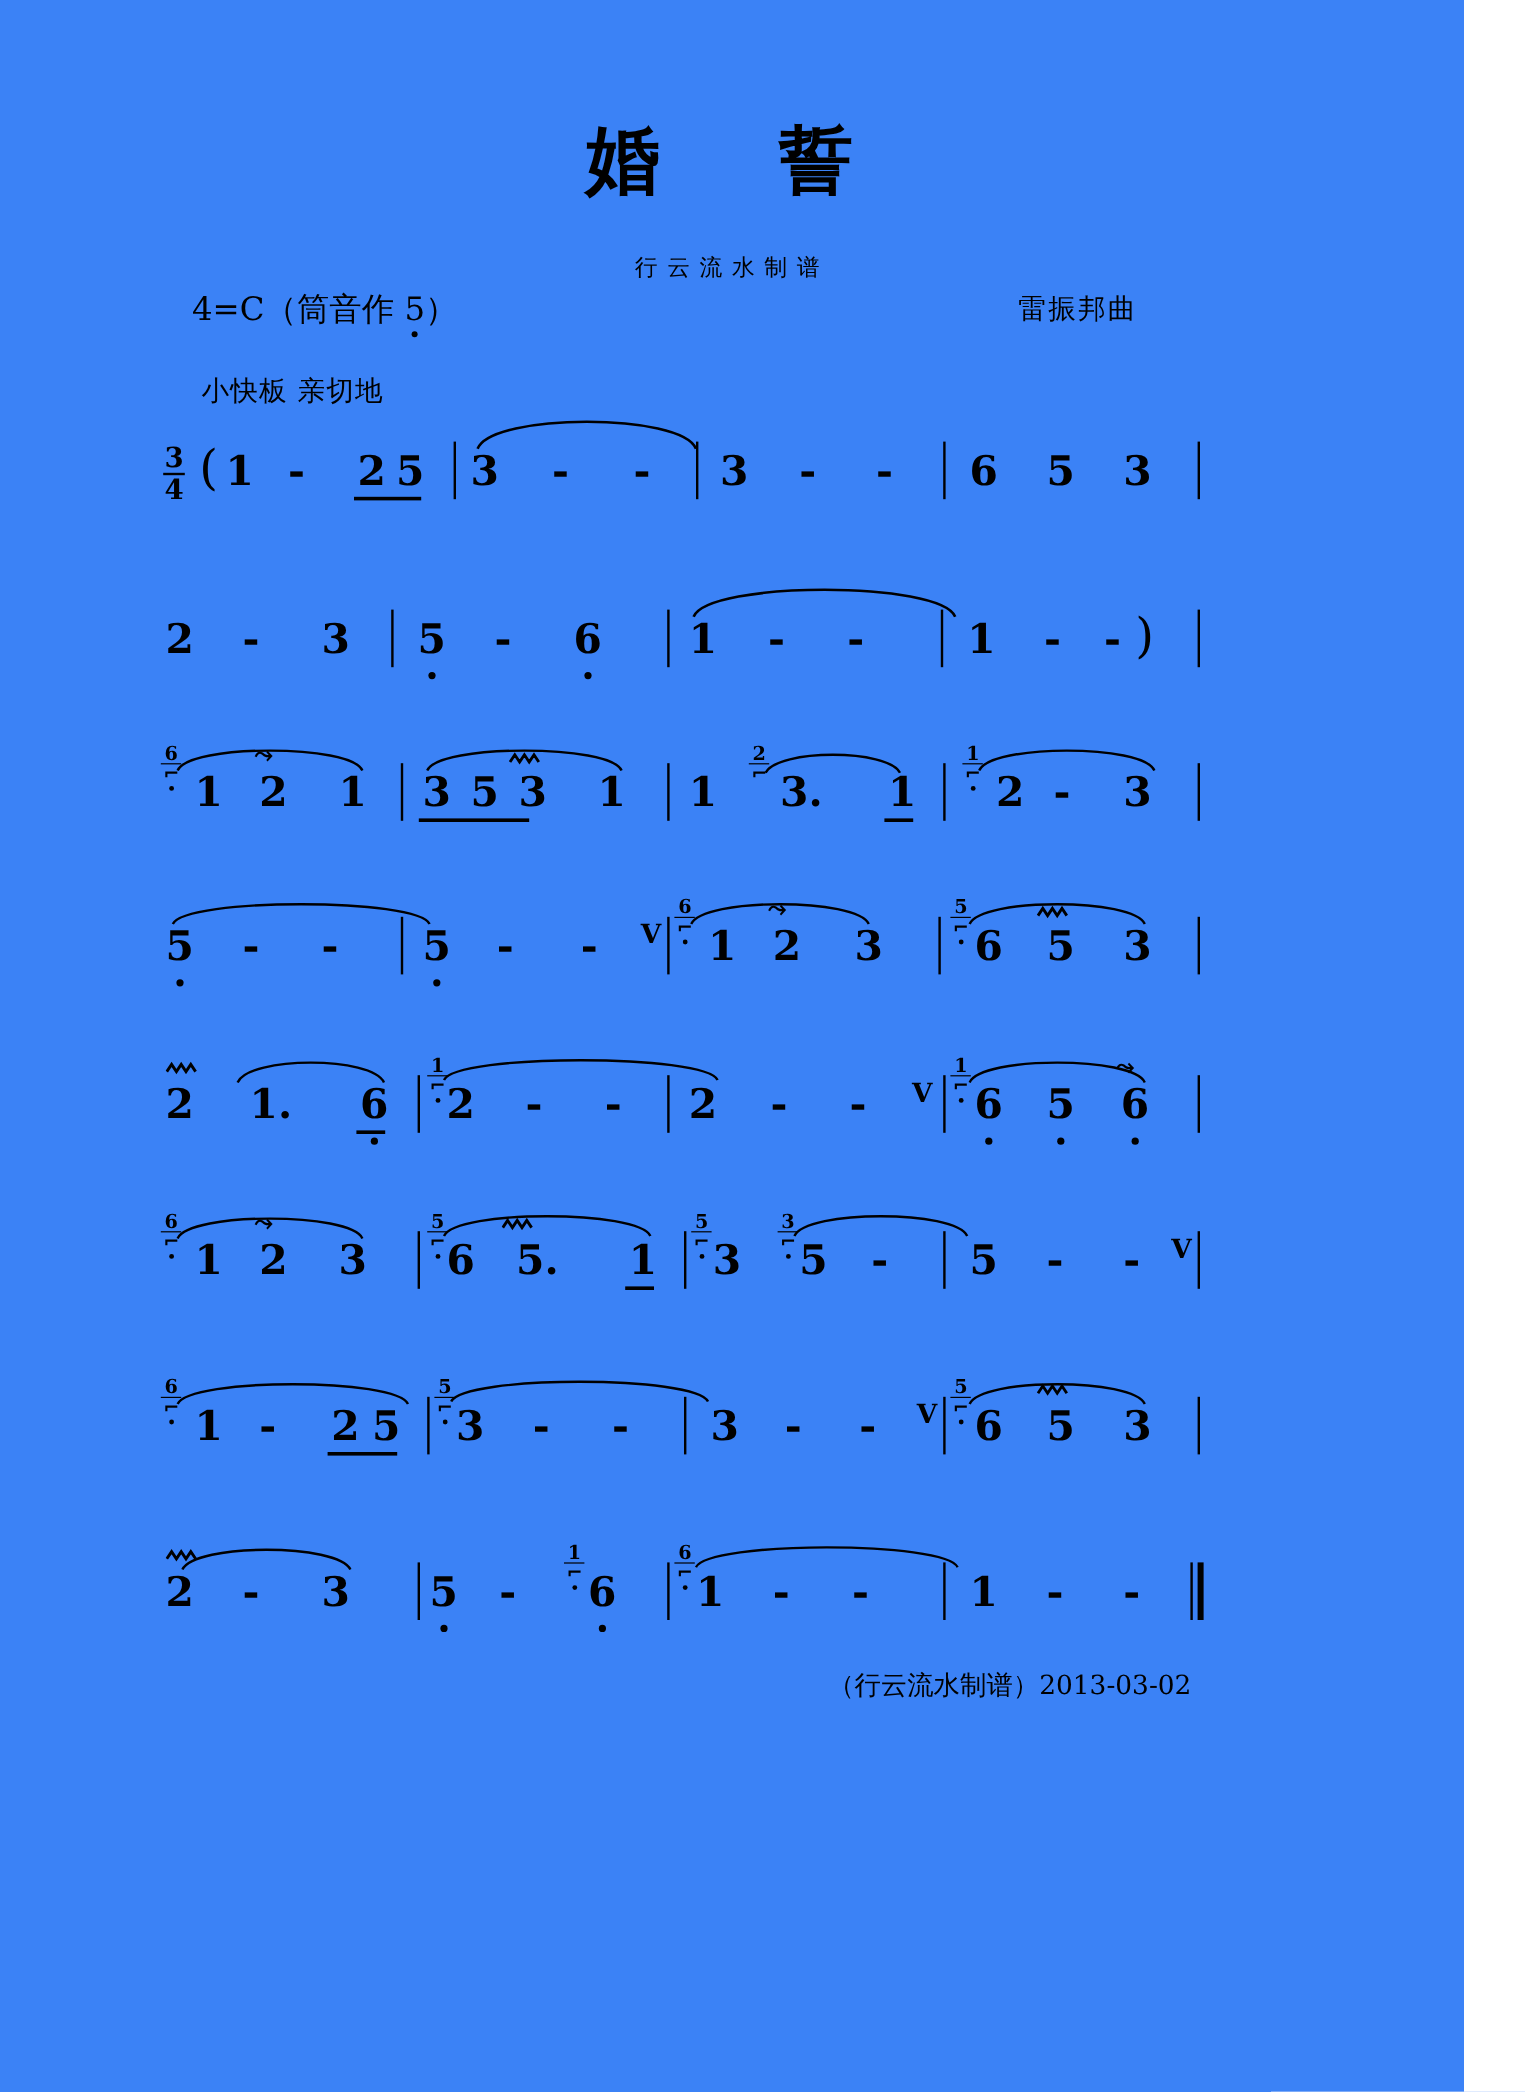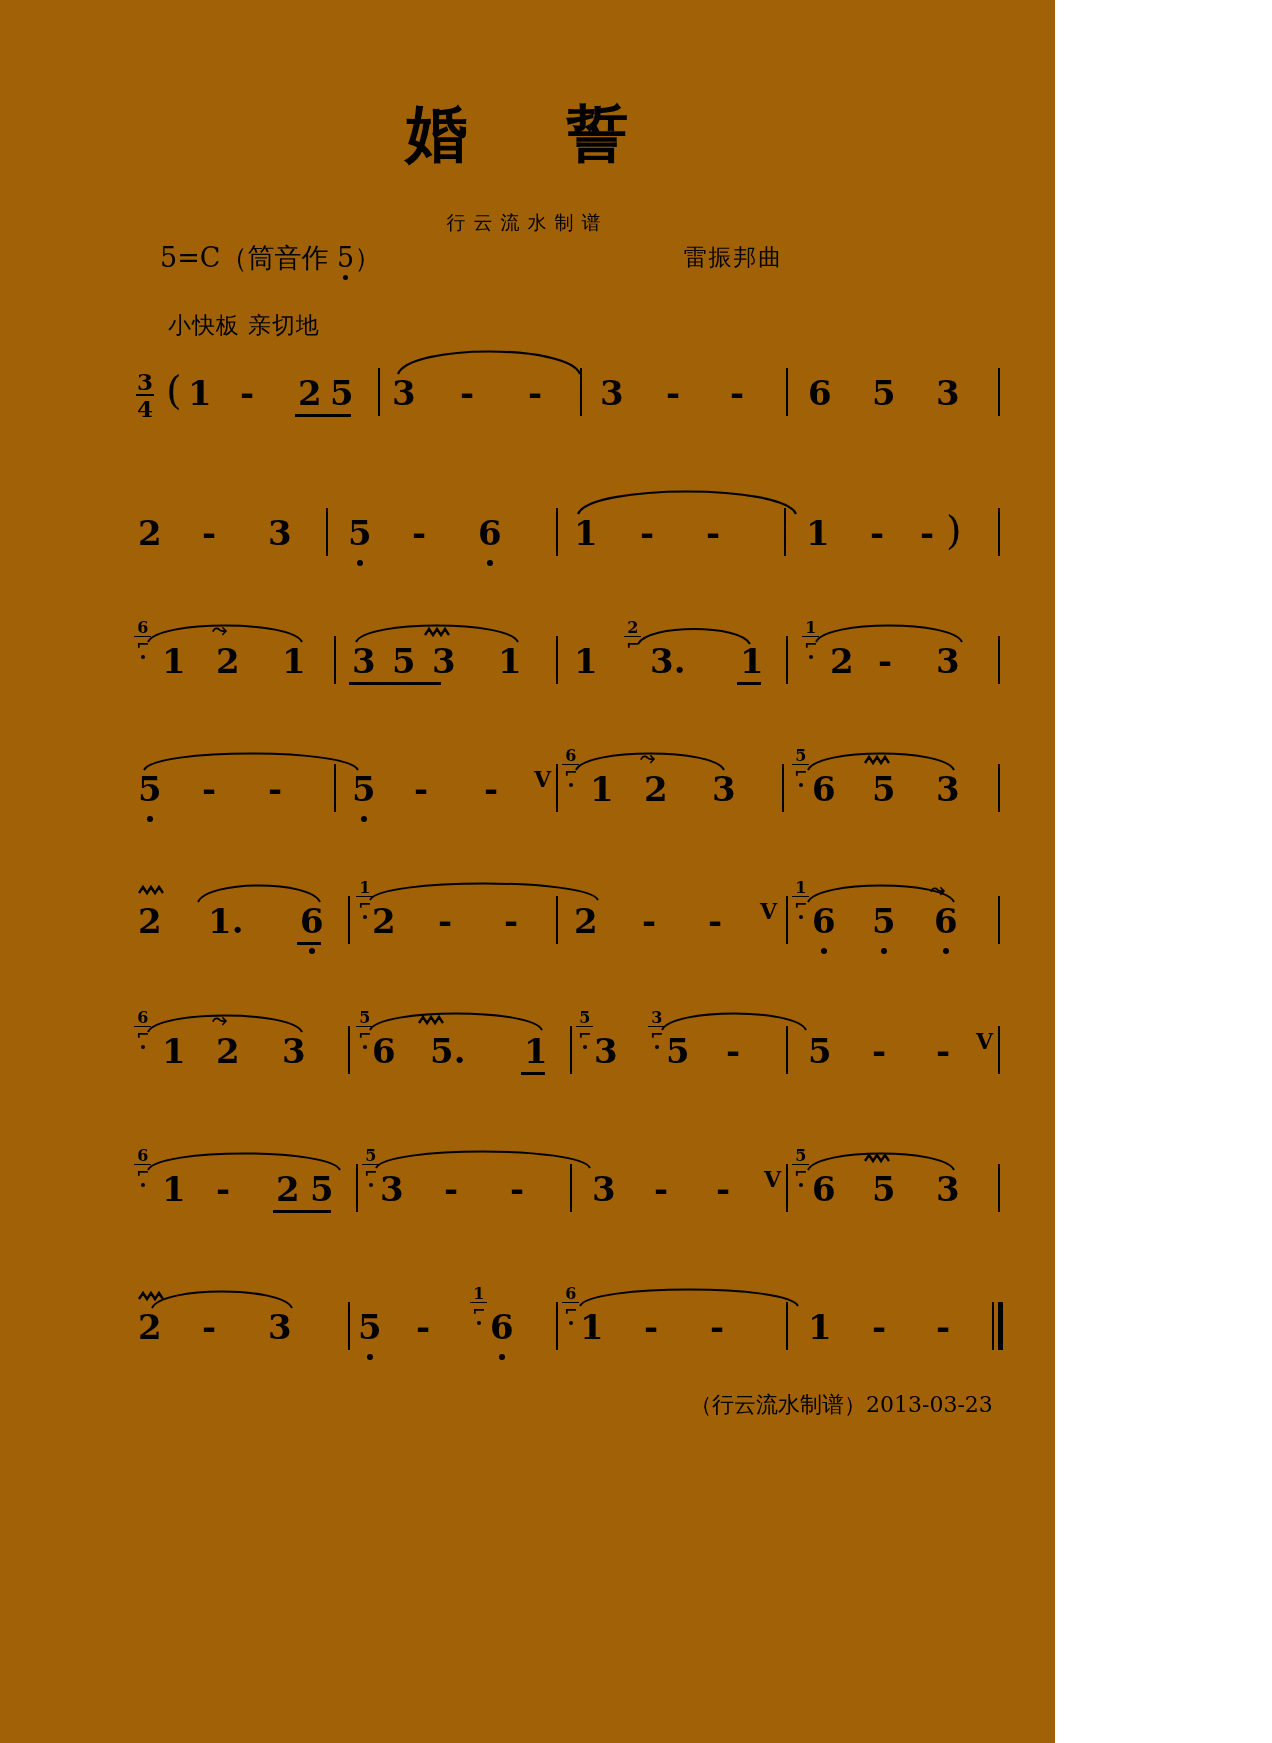--- a/index.html
+++ b/index.html
@@ -1,21 +1,21 @@
 <!DOCTYPE html>
 <html><head>
 <meta charset="utf-8">
 <style>
   html,body{margin:0;padding:0;background:#fff;}
   body{
     width:1272px;height:1743px;
     font-family:"Liberation Serif","DejaVu Serif",serif;
     color:#000;position:relative;overflow:hidden;
   }
-  .page{position:relative;width:1055px;height:1743px;background:#a16207;}
+  .page{position:relative;width:1220px;height:1743px;background:#3b82f6;}
 
   
   .title{
     position:absolute;left:0;right:0;top:92px;
     text-align:center;font-size:62px;letter-spacing:.34em;
     font-weight:700;font-family:"DejaVu Serif","Liberation Serif",serif;
   }
   .title .gap{display:inline-block;width:78px;}
   .subtitle{
     position:absolute;left:0;right:0;top:210px;
@@ -114,21 +114,21 @@
 
 <div class="page">
 
   <div class="title">
     <span>婚</span><span class="gap"></span><span>誓</span>
   </div>
 
   <div class="subtitle">行云流水制谱</div>
 
   <div class="keysig">
-    <span>5=C（筒音作 </span><span class="dotnum">5</span><span>）</span>
+    <span>4=C（筒音作 </span><span class="dotnum">5</span><span>）</span>
   </div>
 
   <div class="composer">雷振邦曲</div>
 
   <div class="tempo">小快板 亲切地</div>
 
   <div class="system" style="top:348px;">
 
     <div class="timesig" style="left:136px;top:22px;">
       <span class="num">3</span>
@@ -563,15 +563,15 @@
     <div class="note" style="left:808px;top:32px;">1</div>
     <div class="dash" style="left:872px;top:32px;">-</div>
     <div class="dash" style="left:936px;top:32px;">-</div>
 
     <div class="endbar" style="left:992px;top:24px;width:14px;height:48px;">
       <i style="left:0;width:2px;height:48px;"></i>
       <i style="left:6px;width:5px;height:48px;"></i>
     </div>
   </div>
 
-  <div class="credit">（行云流水制谱）2013-03-23</div>
+  <div class="credit">（行云流水制谱）2013-03-02</div>
 
 </div>
 
 </body></html>

